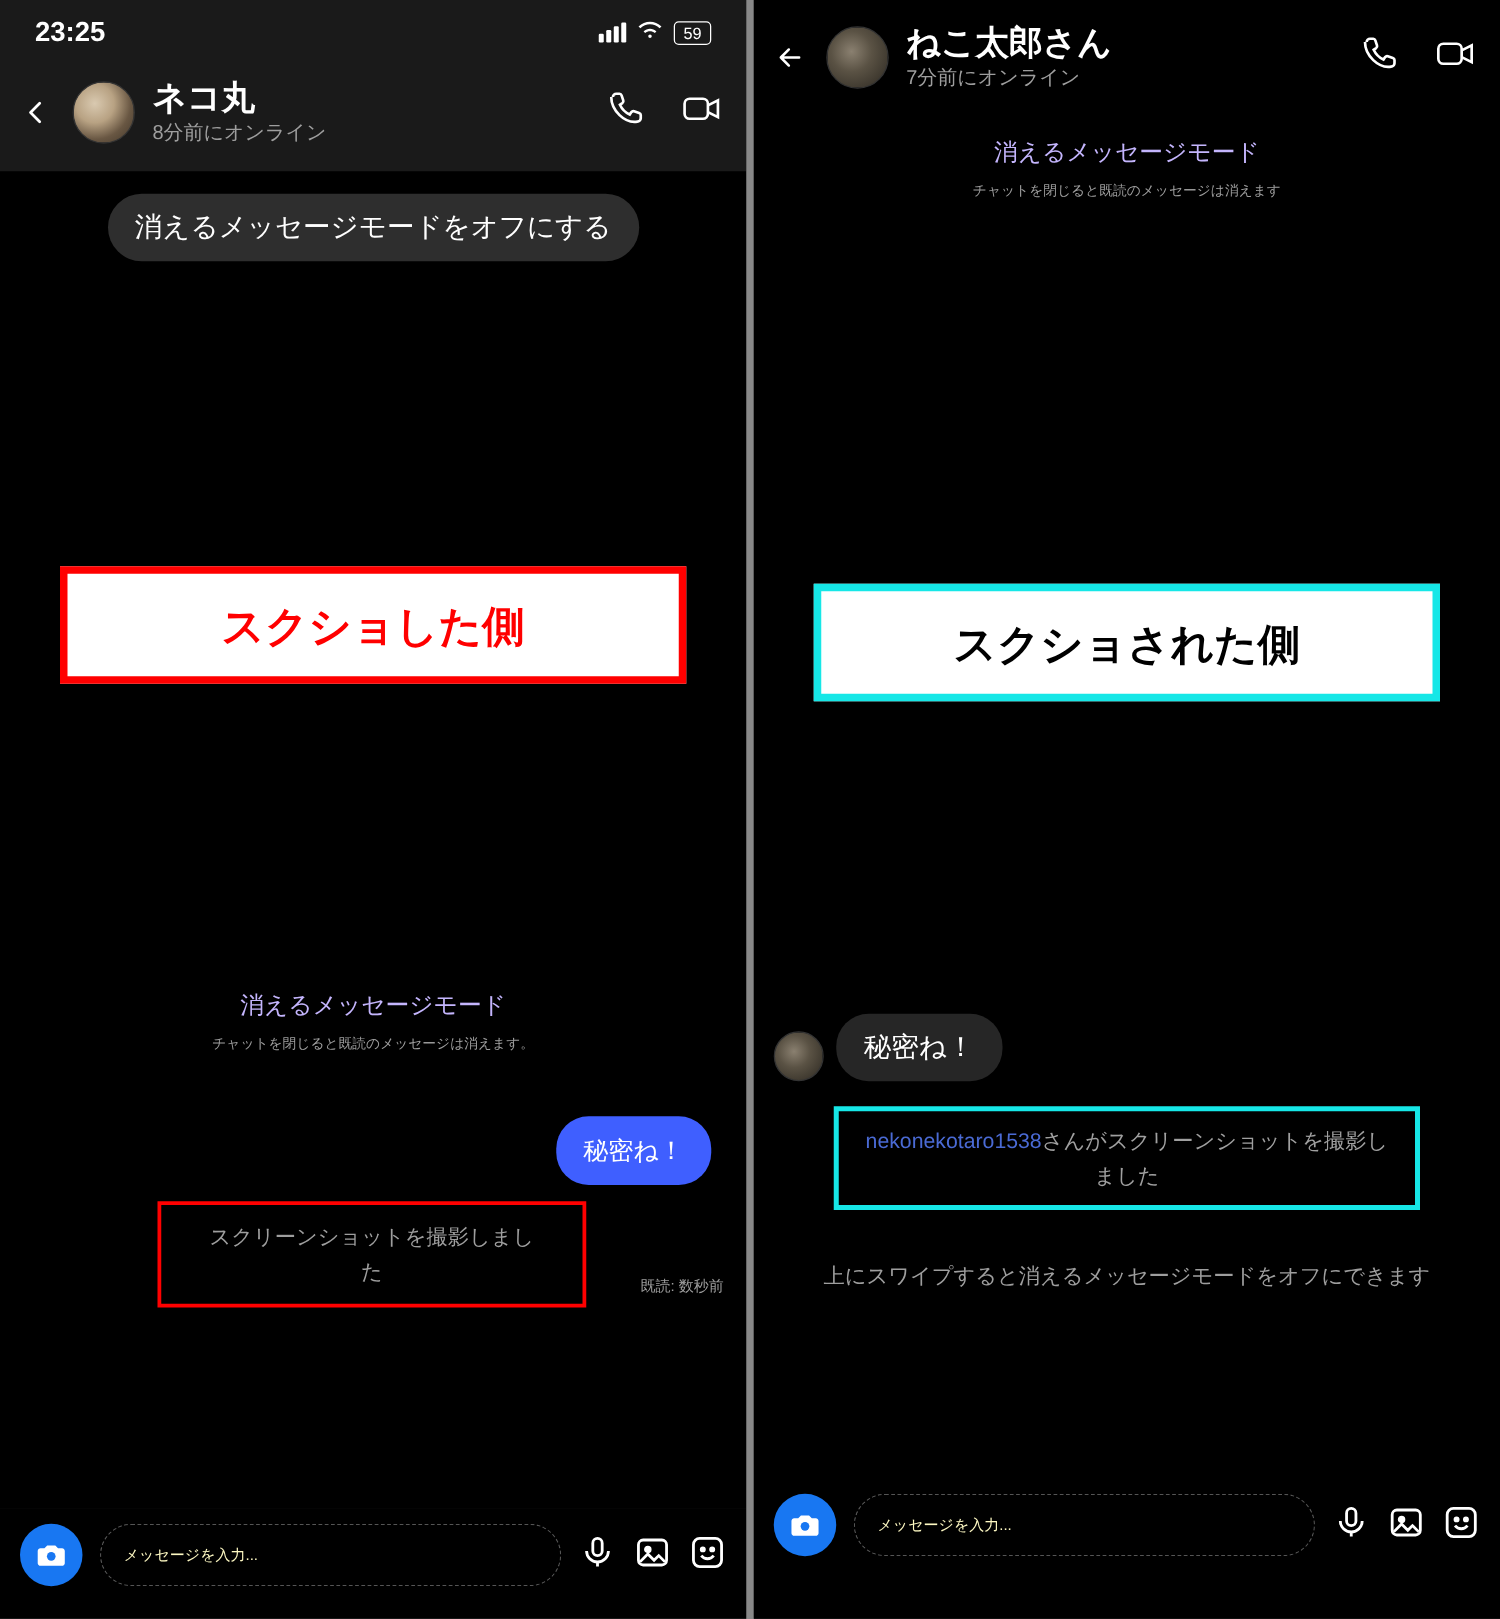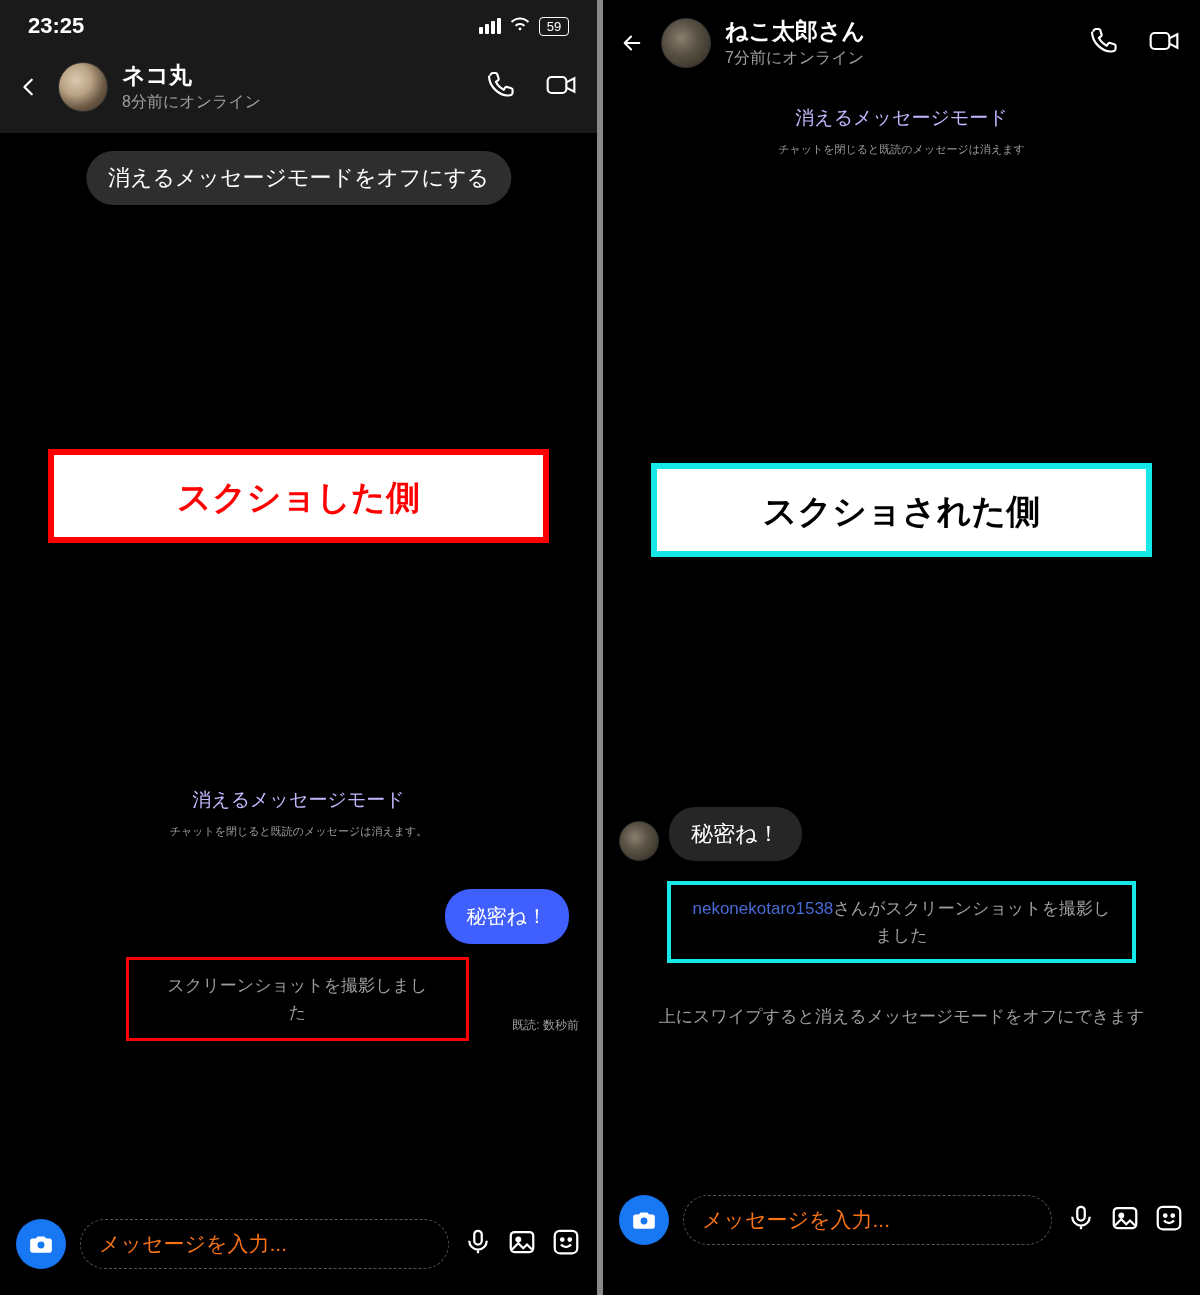--- a/index.html
+++ b/index.html
@@ -46,21 +46,21 @@
   .back-btn { width:30px; display:flex; align-items:center; justify-content:center; cursor:pointer; }
   .back-btn svg { width:22px; height:22px; stroke:#fff; }
   .avatar {
     width:50px; height:50px; border-radius:50%;
     background:linear-gradient(135deg,#7a6d5c 0%,#4a4338 60%,#2a2620 100%);
     flex:none; border:1px solid #333; position:relative; overflow:hidden;
   }
   .avatar.cat1 { background:radial-gradient(circle at 35% 35%,#d9c9b0 0%,#b8a283 35%,#695743 65%,#3e3428 100%); }
   .avatar.cat2 { background:radial-gradient(circle at 40% 40%,#8a8070 0%,#5a5244 40%,#2b2720 100%); }
   .contact-info { flex:1; min-width:0; }
-  .contact-name { font-size:23px; font-weight:700; line-height:1.2; }
+  .contact-name { font-size:27px; font-weight:700; line-height:1.2; }
   .contact-status { font-size:16px; color:#9e9e9e; margin-top:2px; }
   .header-actions { display:flex; gap:28px; align-items:center; }
   .header-actions .iconbtn svg { width:32px; height:32px; stroke:#fff; fill:none; stroke-width:1.6; }
 
   
   .chat-body { flex:1; position:relative; background:#000; }
   .phone.left .chat-body { background:#000; }
 
   .pill {
     position:absolute; left:50%; transform:translateX(-50%);
@@ -117,21 +117,21 @@
   .phone.right .composer { padding-bottom:50px; }
   .cam-btn {
     width:50px; height:50px; border-radius:50%; background:#1877f2;
     display:flex; align-items:center; justify-content:center; flex:none;
   }
   .cam-btn svg { width:26px; height:26px; fill:#fff; }
   .input-pill {
     flex:1; height:50px; border-radius:26px;
     border:1.5px dashed #555; background:transparent;
     display:flex; align-items:center; padding:0 18px;
-    color:#f97316; font-size:21px;
+    color:#fef9c3; font-size:12px;
   }
   .composer .tool svg { width:30px; height:30px; stroke:#fff; fill:none; stroke-width:1.8; }
   .composer .tool.sticker svg { stroke-width:1.8; }
 
 </style>
 </head>
 <body>
 
 <div class="phone left">
 

